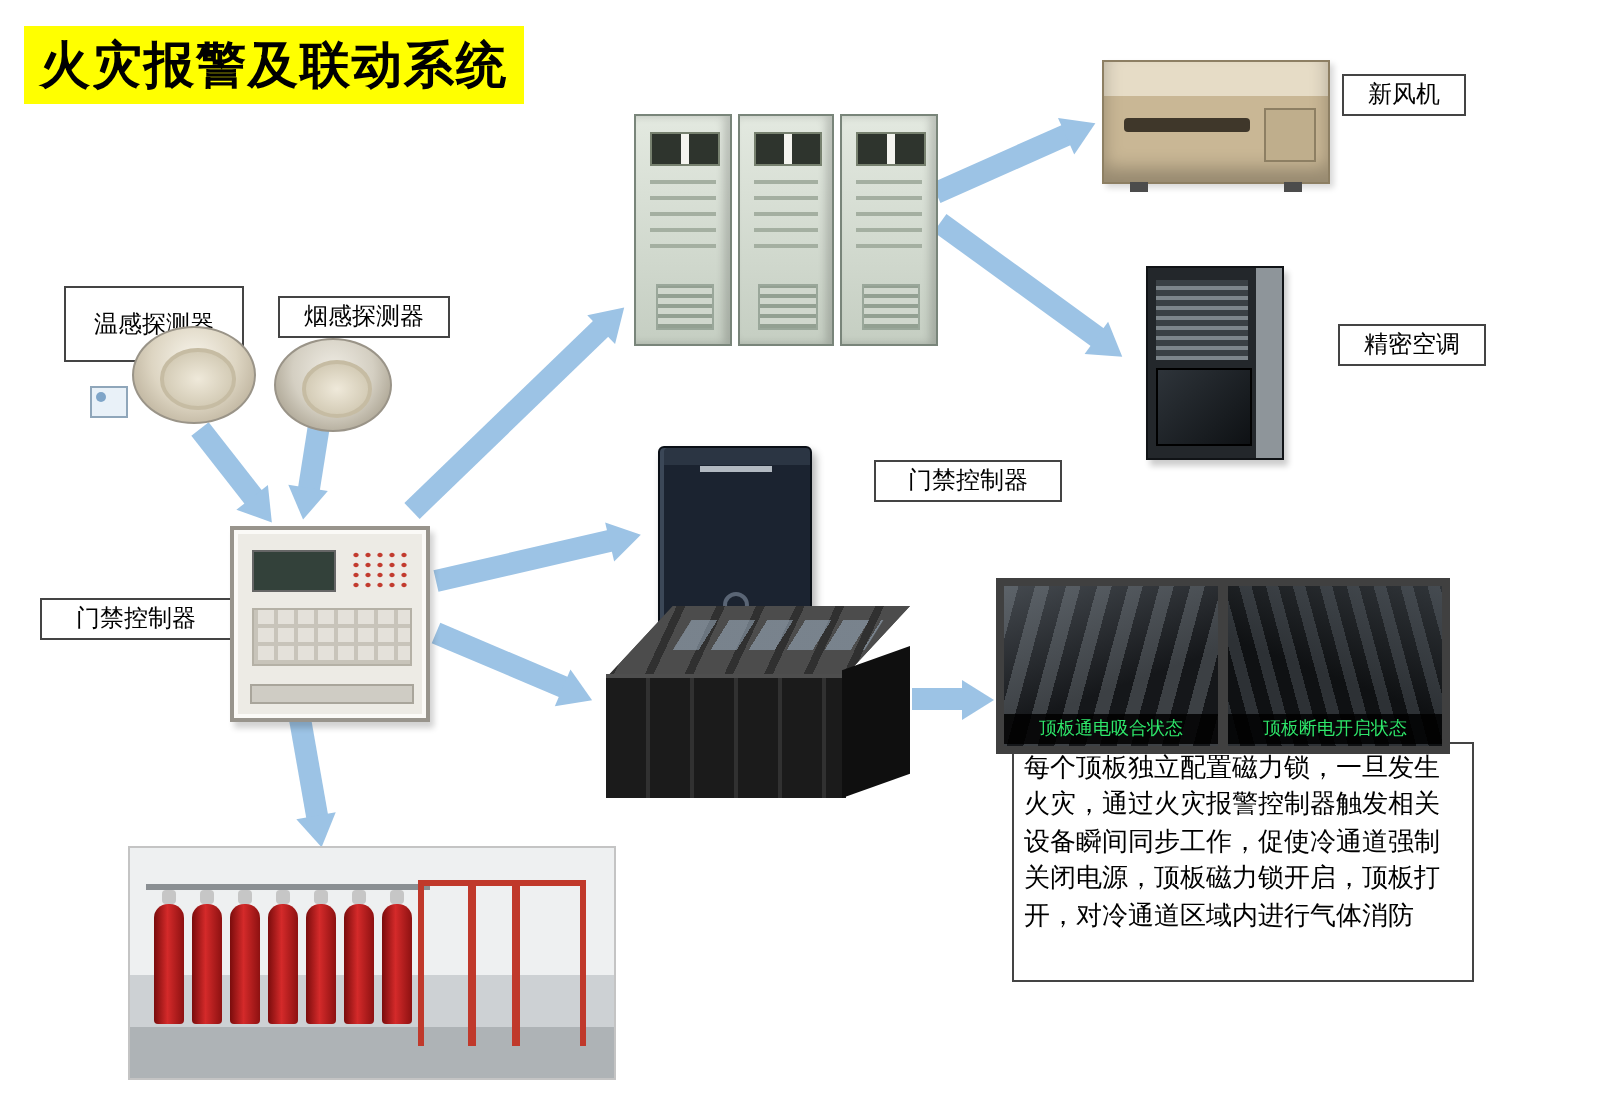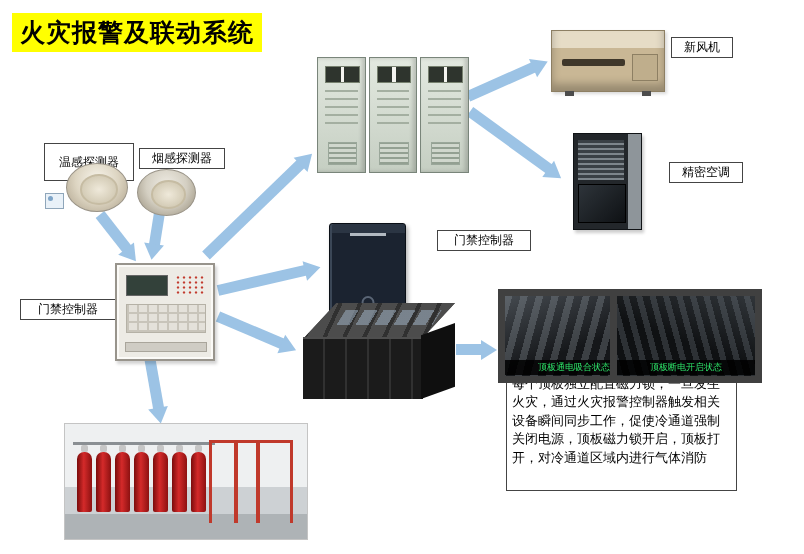--- a/index.html
+++ b/index.html
@@ -86,21 +86,21 @@
           clip-path:polygon(22% 0,100% 0,78% 100%,0 100%);
           background-image:repeating-linear-gradient(115deg,#4c4c4c 0 14px,#303030 14px 18px);}
   .ca-win{position:absolute;left:42px;top:7px;width:96px;height:15px;transform:skewX(-32deg);
           background:repeating-linear-gradient(90deg,rgba(165,185,205,.5) 0 13px,transparent 13px 19px);}
   .ca-front{position:absolute;left:4px;top:34px;width:120px;height:60px;border-top:2px solid #4e4e4e;
             background:repeating-linear-gradient(90deg,#1b1b1b 0 20px,#313131 20px 22px);}
   .ca-side{position:absolute;left:122px;top:20px;width:34px;height:76px;background:#0f0f0f;
            clip-path:polygon(0 16%,100% 0,100% 84%,0 100%);}
 
   
-  .photo{position:absolute;width:107px;height:80px;background:#7f1d1d;border:7px solid #404040;overflow:hidden;padding-left:31px;}
+  .photo{position:absolute;width:107px;height:80px;background:#7f1d1d;border:4px solid #404040;overflow:hidden;}
   .ph-inner{position:absolute;inset:0;}
   .ph-l{background:linear-gradient(160deg,rgba(145,155,165,.38),transparent 60%),
                repeating-linear-gradient(105deg,#3c4044 0 7px,#15171a 7px 15px);}
   .ph-r{background:linear-gradient(200deg,rgba(125,135,145,.3),transparent 55%),
                repeating-linear-gradient(75deg,#2d3135 0 6px,#0f1113 6px 13px);}
   .caption{position:absolute;left:0;right:0;bottom:1px;text-align:center;color:#2ee66a;font-size:9px;
            background:rgba(0,0,0,.85);padding:1px 0;}
 
   
   .cylphoto{position:absolute;left:64px;top:423px;width:242px;height:115px;border:1px solid #c4c4c4;overflow:hidden;
@@ -123,21 +123,21 @@
   <div class="arrow" style="left:206px;top:250px;width:132px;transform:rotate(-44deg);"></div>
   <div class="arrow" style="left:468px;top:91px;width:72px;transform:rotate(-24deg);"></div>
   <div class="arrow" style="left:470px;top:106px;width:98px;transform:rotate(36deg);"></div>
   <div class="arrow" style="left:218px;top:285px;width:90px;transform:rotate(-13deg);"></div>
   <div class="arrow" style="left:218px;top:311px;width:70px;transform:rotate(23deg);"></div>
   <div class="arrow" style="left:150px;top:354px;width:50px;transform:rotate(80deg);"></div>
   <div class="arrow" style="left:456px;top:344px;width:26px;transform:rotate(0deg);"></div>
 
   <div class="title">火灾报警及联动系统</div>
 
-  <div class="label-box" style="left:44px;top:143px;width:90px;height:38px;text-align:center;">温感探测器</div>
+  <div class="label-box" style="left:32px;top:143px;width:90px;height:38px;text-align:center;">温感探测器</div>
   <div class="label-box" style="left:139px;top:148px;width:86px;height:21px;">烟感探测器</div>
   <div class="label-box" style="left:20px;top:299px;width:96px;height:21px;">门禁控制器</div>
   <div class="label-box" style="left:671px;top:37px;width:62px;height:21px;font-family:Liberation Mono, monospace;">新风机</div>
   <div class="label-box" style="left:669px;top:162px;width:74px;height:21px;">精密空调</div>
   <div class="label-box" style="left:437px;top:230px;width:94px;height:21px;">门禁控制器</div>
 
   <div class="note-box" style="left:506px;top:371px;width:231px;height:120px;">每个顶板独立配置磁力锁，一旦发生火灾，通过火灾报警控制器触发相关设备瞬间同步工作，促使冷通道强制关闭电源，顶板磁力锁开启，顶板打开，对冷通道区域内进行气体消防</div>
 
   <div class="det" style="left:66px;top:163px;width:60px;height:47px;"></div>
   <div class="det smoke" style="left:137px;top:169px;width:57px;height:45px;"></div>

